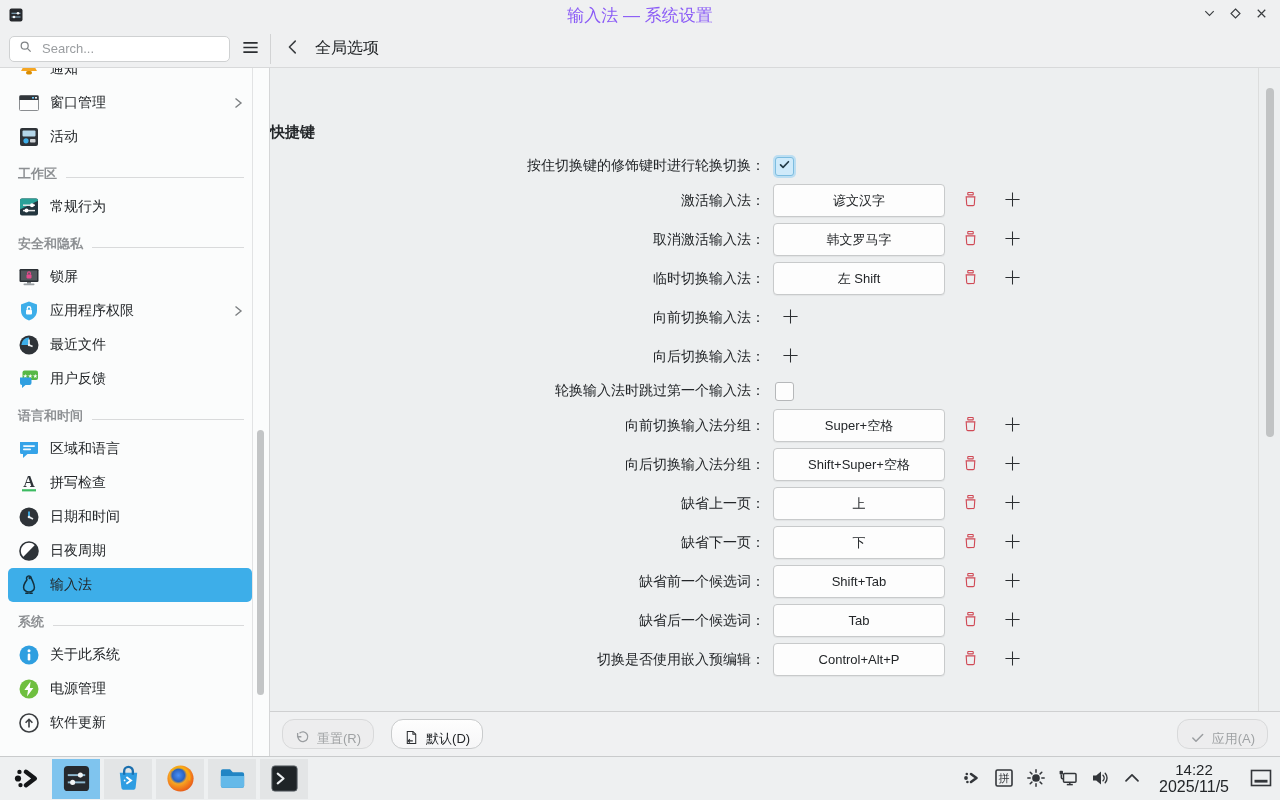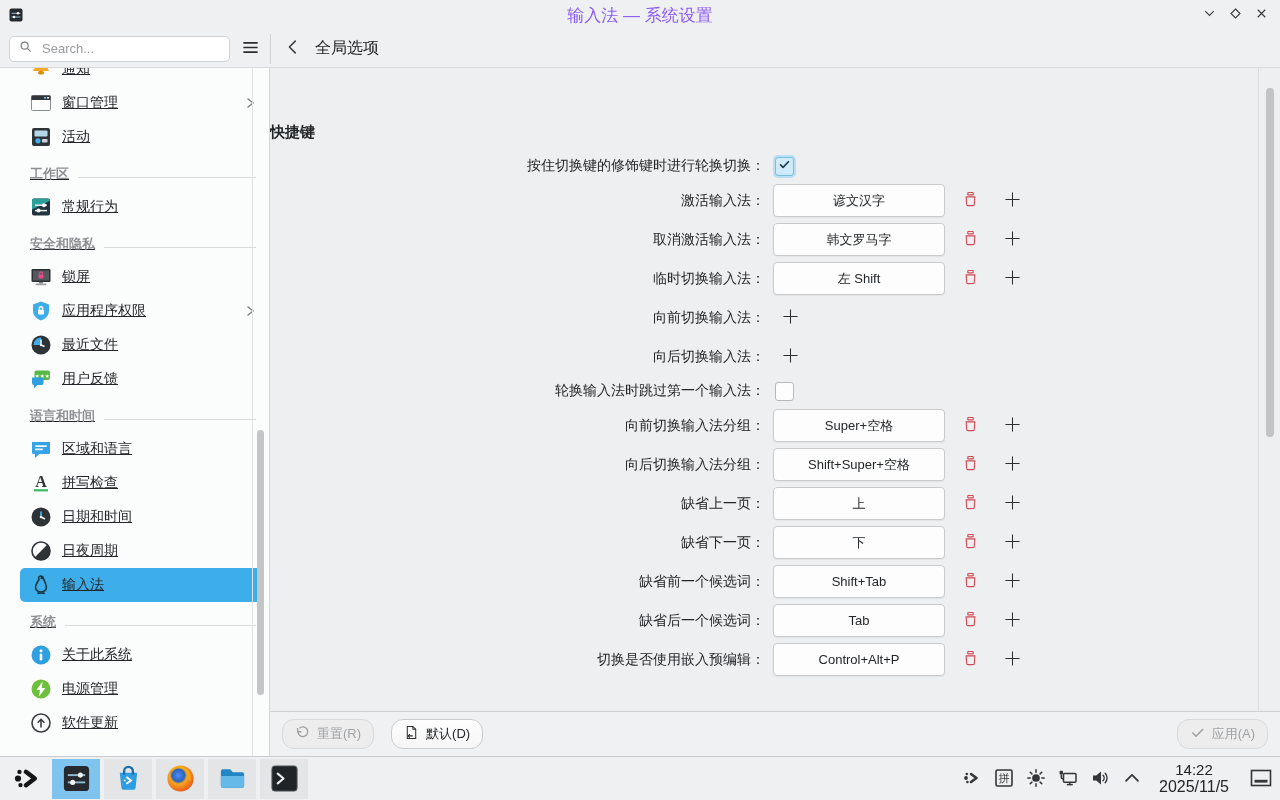--- a/index.html
+++ b/index.html
@@ -35,21 +35,21 @@
   .back-btn { width:22px; height:22px; background:none; border:none; padding:0; display:flex; align-items:center; justify-content:center; }
   .back-btn svg { width:18px; height:18px; }
   .page-title { font-size:16px; color:#232629; }
 
   
   .body { flex:1; min-height:0; display:flex; }
 
   
   .sidebar { width:270px; flex:0 0 auto; position:relative; background:#fbfcfc; border-right:1px solid #d5d6d7; overflow:hidden; }
   .sidebar .gutter-line { position:absolute; left:252px; top:0; bottom:0; width:1px; background:#e2e3e4; }
-  .side-list { position:absolute; top:-16px; left:16px; width:252px;text-decoration:underline; }
+  .side-list { position:absolute; top:-16px; left:4px; width:252px; }
   .side-item { height:34px; display:flex; align-items:center; gap:10px; margin:0 4px; padding:0 6px 0 10px; border-radius:5px; font-size:14px; }
   .side-item.selected { background:#3daee9; }
   .side-icon { width:22px; height:22px; flex:0 0 auto; display:flex; align-items:center; justify-content:center; }
   .side-icon svg { width:22px; height:22px; display:block; }
   .side-label { flex:1; white-space:nowrap; overflow:hidden; }
   .side-chevron { width:16px; height:16px; flex:0 0 auto; display:none; }
   .side-item.has-chevron .side-chevron { display:block; }
   .side-header { height:36px; display:flex; align-items:flex-end; gap:9px; padding:0 12px 7px 14px; font-size:13px; font-weight:bold; color:#8d9093; }
   .side-header .rule { flex:1; height:1px; background:#d9dadb; margin-bottom:5px; }
   .side-thumb { position:absolute; left:257px; width:7px; top:362px; height:265px; background:#c3c5c6; border-radius:4px; }
@@ -74,21 +74,21 @@
   .cb { width:19px; height:19px; border-radius:3px; margin-left:2px; display:flex; align-items:center; justify-content:center; }
   .cb.unchecked { background:#fdfdfd; border:1px solid #b6b8ba; }
   .cb.checked { background:#cfeafa; border:1px solid #7dbde0; box-shadow:0 0 0 2px #bcdef2; }
   .cb svg { width:15px; height:15px; }
   .spotlight { position:absolute; left:402px; top:-7px; width:283px; height:47px; border:3px solid #e9a30b; border-radius:6px; pointer-events:none; }
   .content-divider { position:absolute; right:21px; top:0; bottom:0; width:1px; background:#dcdddd; }
   .content-thumb { position:absolute; right:6px; top:20px; width:8px; height:349px; background:#c1c3c4; border-radius:4px; }
 
   
   .footer { height:45px; flex:0 0 auto; border-top:1px solid #cfd0d1; background:#f0f1f2; display:flex; align-items:center; gap:17px; padding:0 12px; }
-  .btn { height:30px; display:flex; align-items:center; gap:7px; padding:0 12px; font-size:13px; font-family:inherit; border-radius:12px; border:1px solid #c9cbcc; background:linear-gradient(#fefefe,#f6f6f7); color:#232629; }
+  .btn { height:30px; display:flex; align-items:flex-end; gap:7px; padding:0 12px; font-size:13px; font-family:inherit; border-radius:12px; border:1px solid #c9cbcc; background:linear-gradient(#fefefe,#f6f6f7); color:#232629; }
   .btn svg { width:15px; height:15px; }
   .btn.disabled { color:#9fa2a4; background:#ededee; border-color:#d8d9da; box-shadow:none; }
   .btn.apply { margin-left:auto; }
 
   
   .taskbar { height:44px; flex:0 0 auto; background:#eef0f1; border-top:1px solid #c9cbcc; display:flex; align-items:center; padding:0 8px 0 4px; }
   .task-btn { width:48px; height:40px; margin:0 2px; display:flex; align-items:center; justify-content:center; background:none; border:none; padding:0; }
   .task-btn svg { width:31px; height:31px; display:block; }
   .task-btn.launcher { width:42px; }
   .task-btn.open { background:#e3e5e6; }

